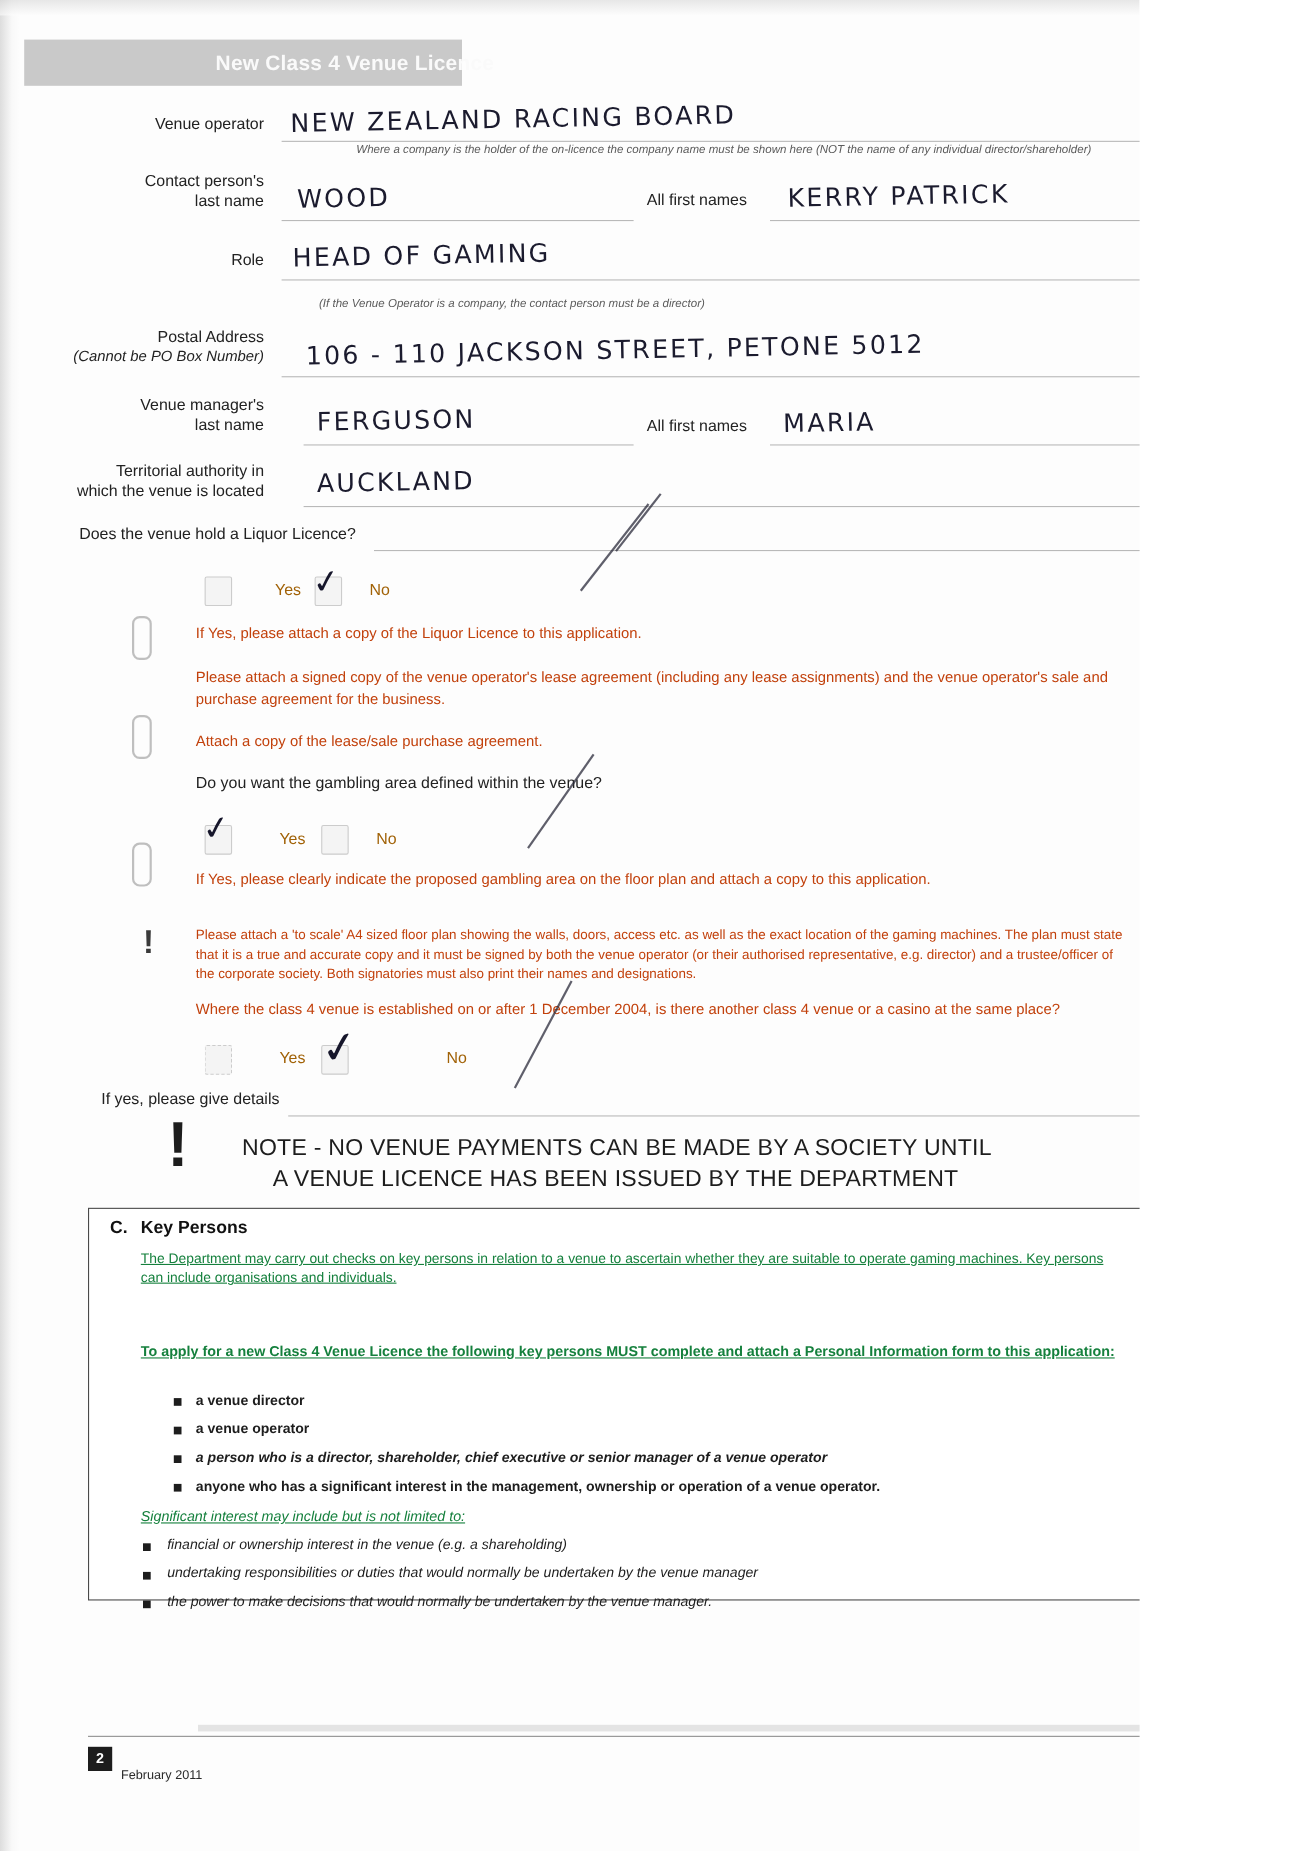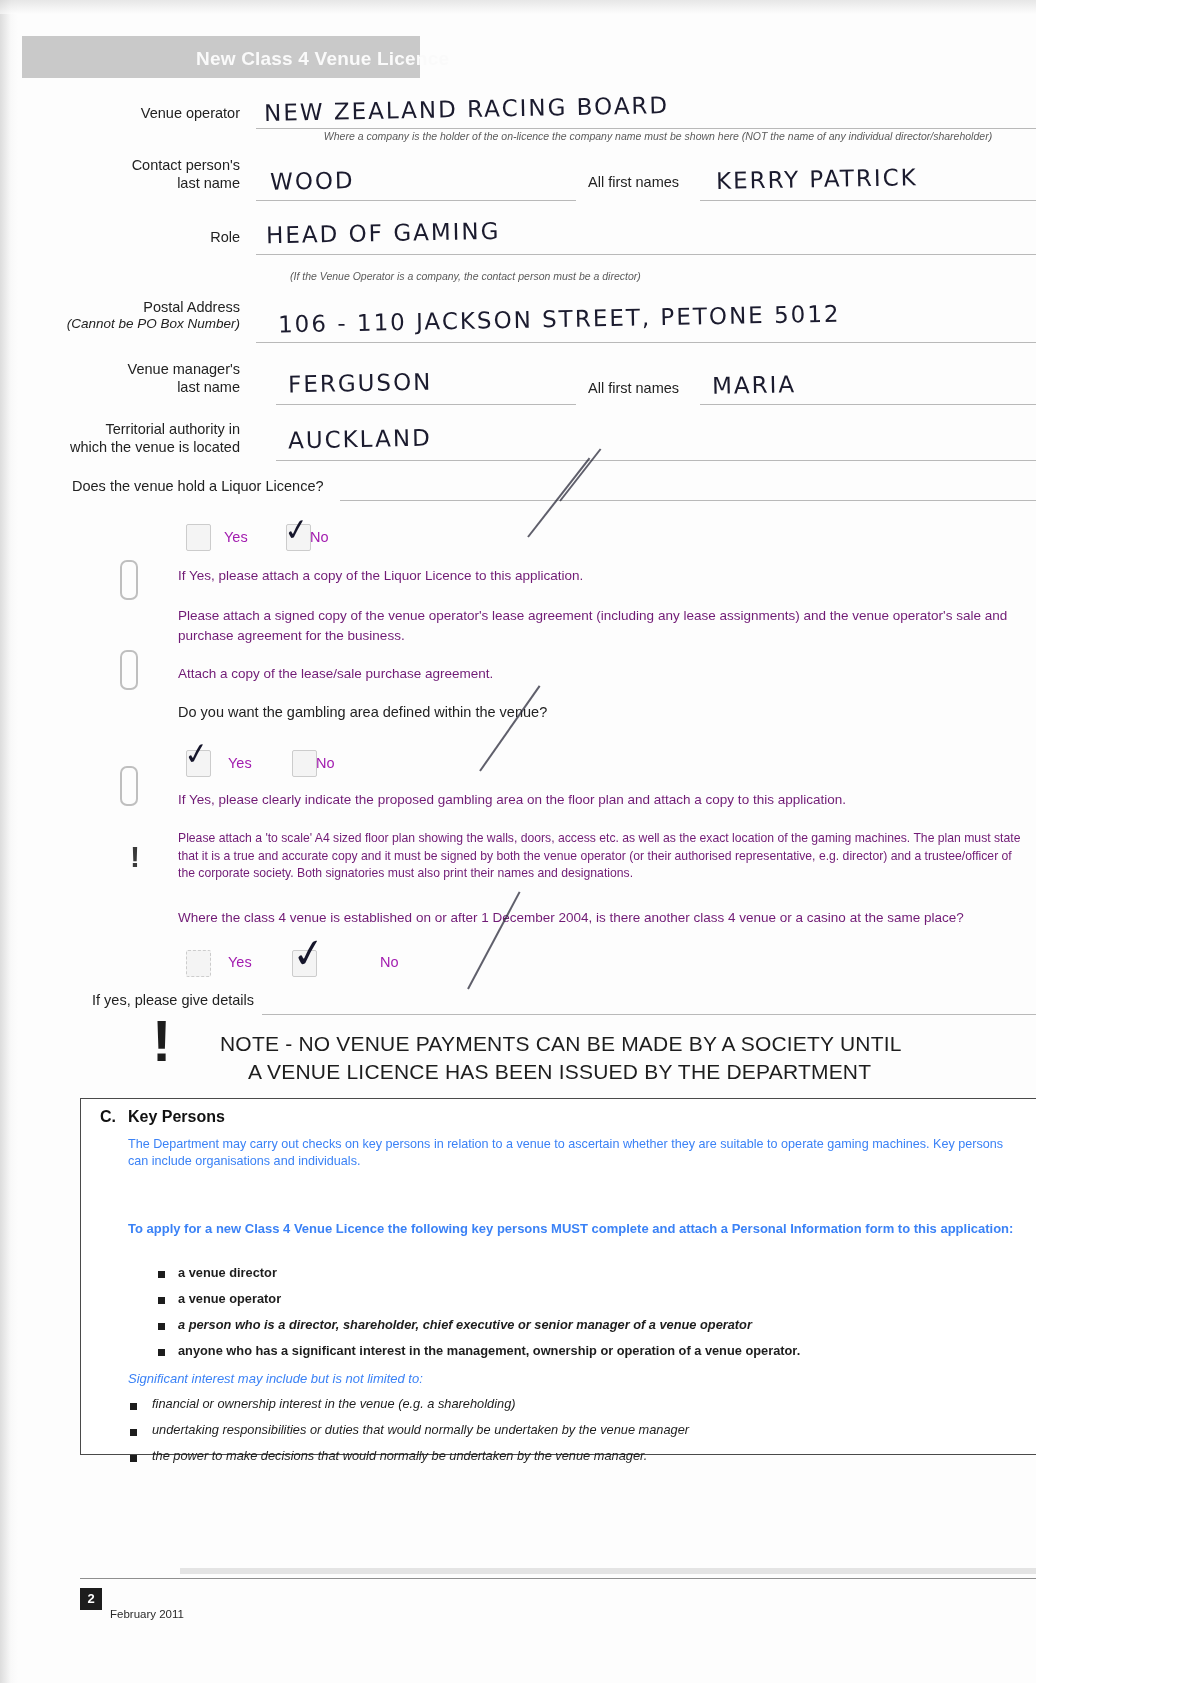--- a/index.html
+++ b/index.html
@@ -92,41 +92,43 @@
 
   
   .qtext {
     position: absolute;
     font-size: 14.5px;
     color: #222;
   }
   .ptext {
     position: absolute;
     font-size: 13.5px;
-    color: #701a75;
+    color: #c2410c;
     line-height: 1.5;
   }
   .ptext.tight {
     font-size: 12.2px;
     line-height: 1.45;
+    margin-top: 12px;
   }
 
   
   .cbox {
     position: absolute;
     width: 23px;
     height: 25px;
     border: 1px solid #cccccc;
     background: #f4f4f4;
     border-radius: 2px;
   }
   .cbox-label {
     position: absolute;
     font-size: 14.5px;
-    color: #a21caf;
+    color: #a16207;
+    margin-left: 26px;
   }
   .tick {
     position: absolute;
     font-family: "DejaVu Sans", sans-serif;
     font-size: 30px;
     color: #16162b;
     transform: rotate(-8deg);
   }
 
   
@@ -189,21 +191,22 @@
     left: 128px;
     top: 1108px;
     font-size: 16px;
     font-weight: bold;
     color: #111;
   }
   .sec-p {
     position: absolute;
     font-size: 12.6px;
     line-height: 1.38;
-    color: #3b82f6;
+    color: #15803d;
+    text-decoration: underline;
   }
   .sec-p.bold {
     font-weight: bold;
   }
   .sec-p.italic {
     font-style: italic;
   }
   .bullet-sq {
     position: absolute;
     width: 7px;

